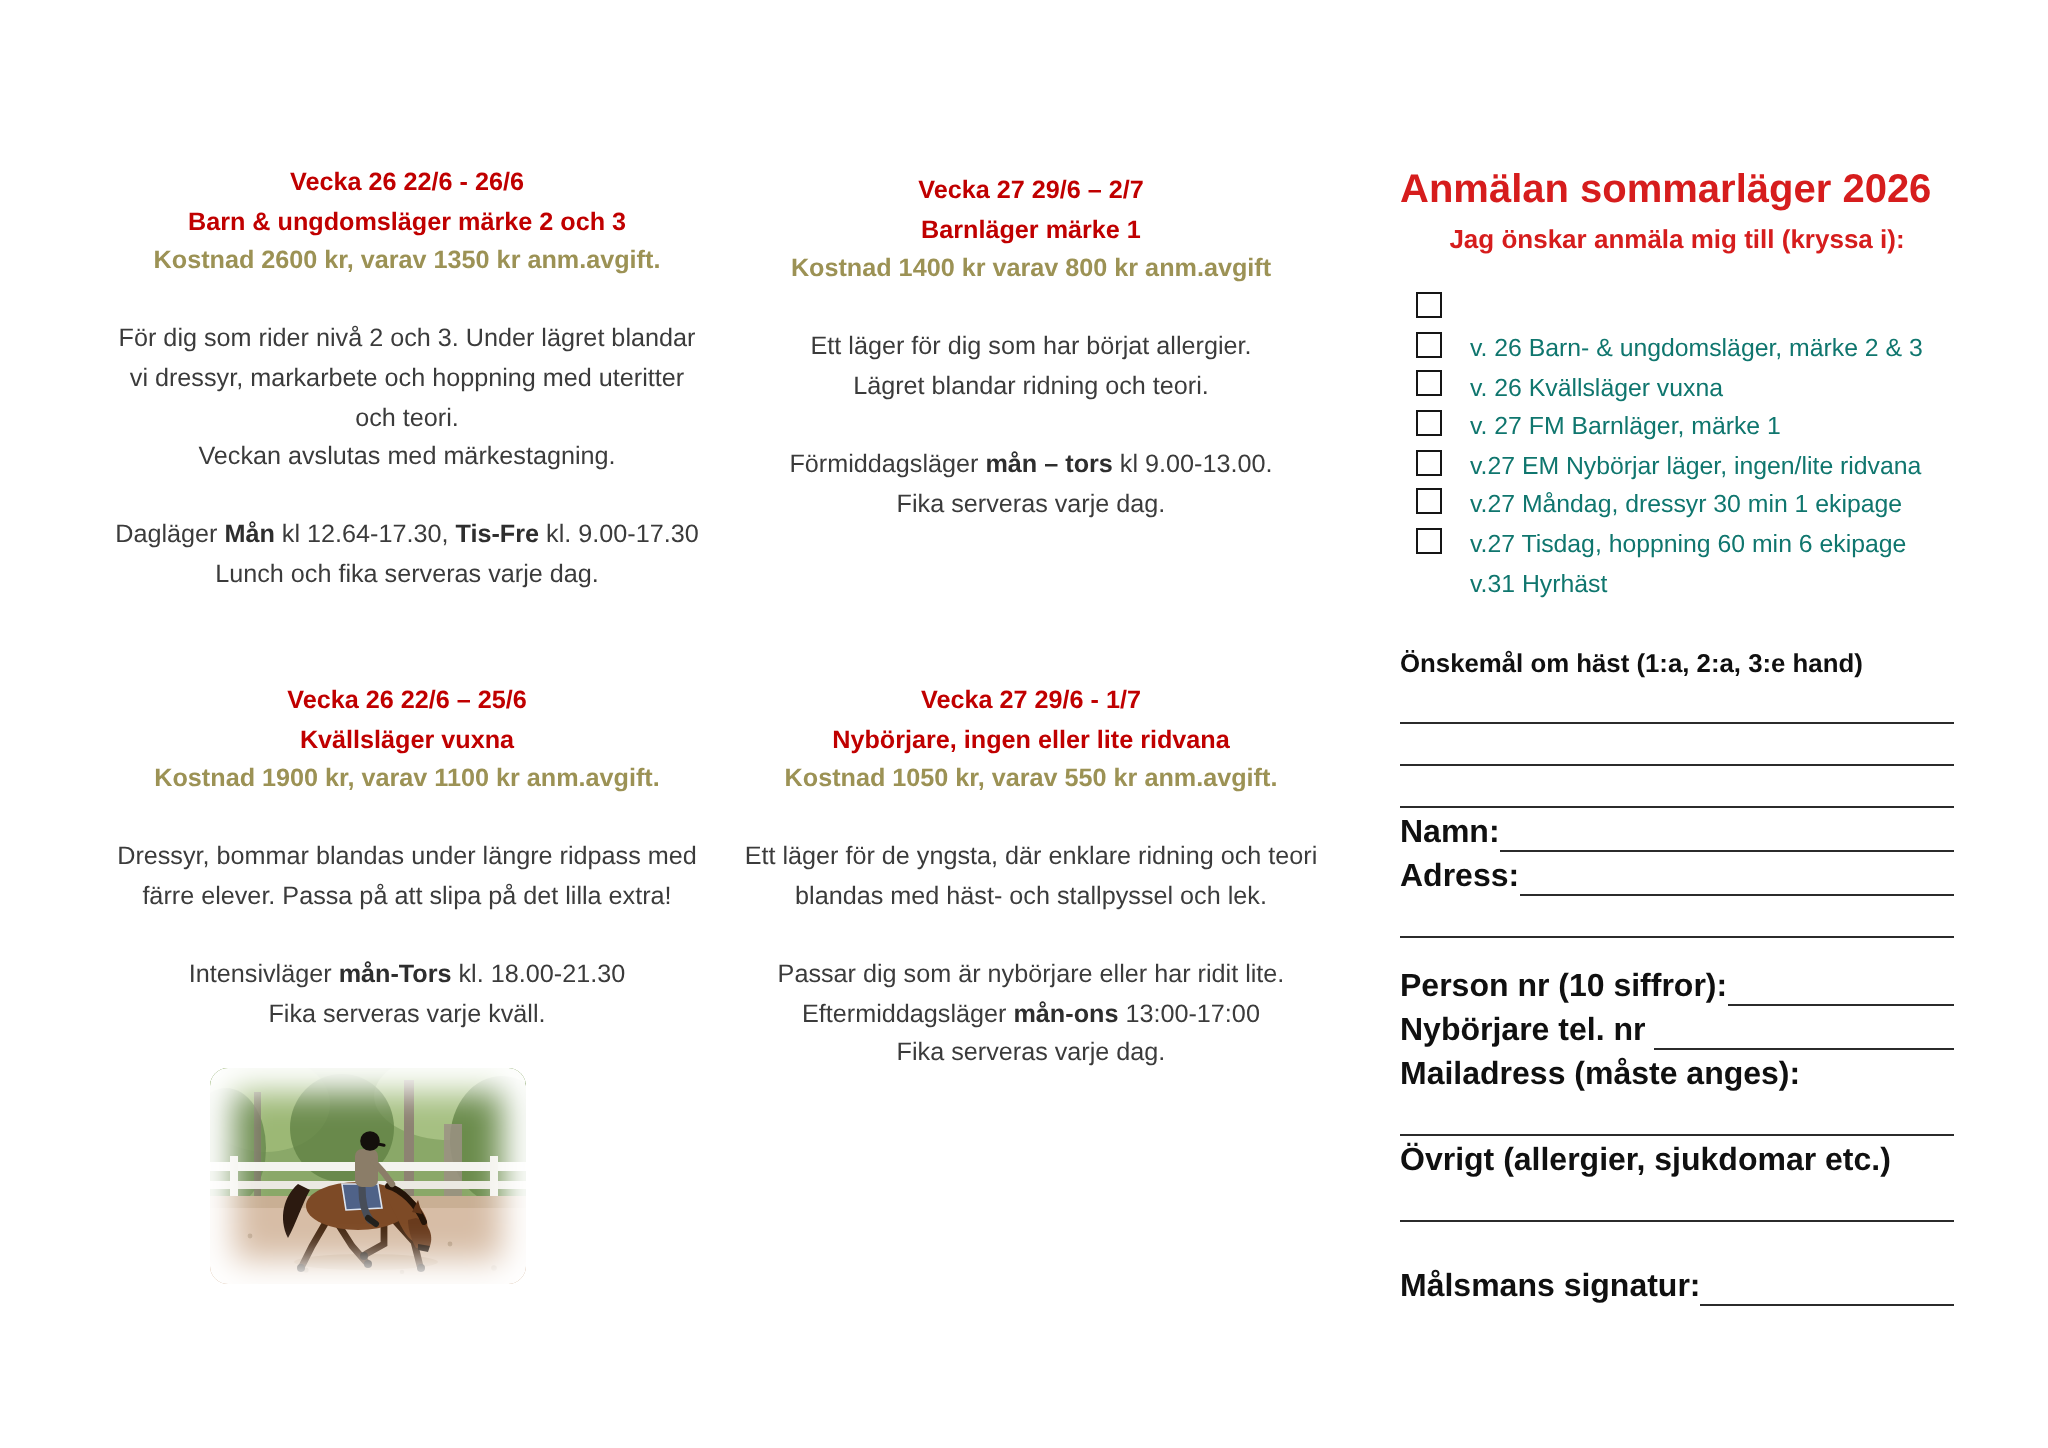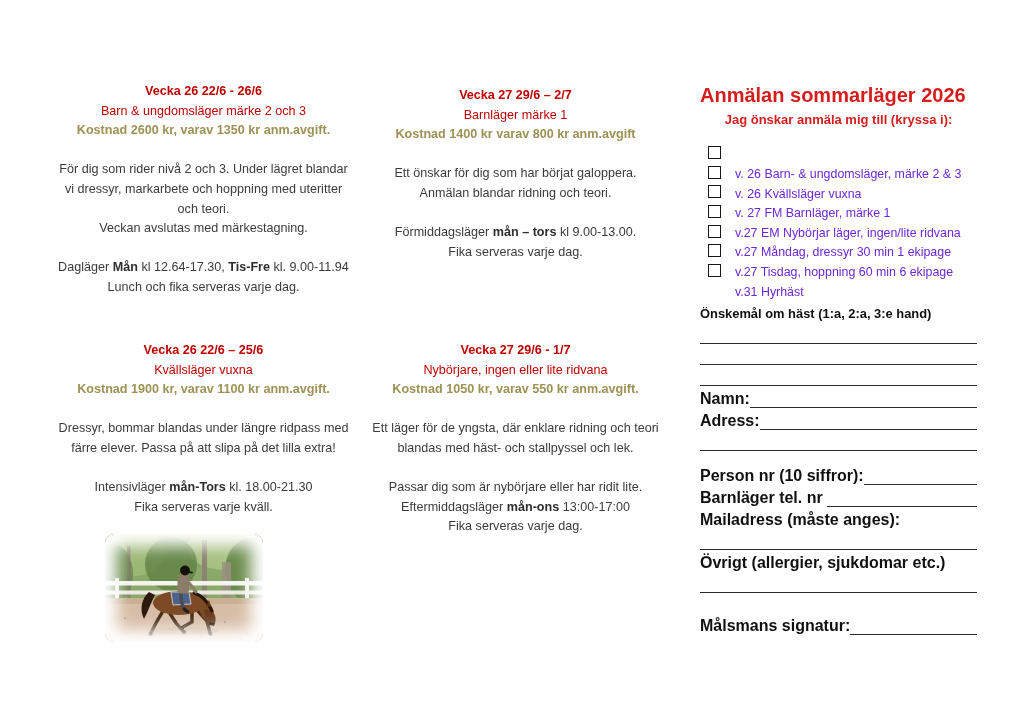--- a/index.html
+++ b/index.html
@@ -5,43 +5,43 @@
   html,body{margin:0;padding:0;}
   body{
     width:1024px;height:724px;background:#ffffff;position:relative;
     font-family:"Liberation Sans","DejaVu Sans",sans-serif;
     color:#3b3b3b;overflow:hidden;
   }
   .sheet{position:absolute;inset:0;background:#ffffff;}
   .col{position:absolute;font-size:12.6px;line-height:19.6px;}
   .centered{text-align:center;}
   .week-heading{color:#c00000;font-weight:bold;}
-  .camp-name{color:#c00000;font-weight:normal;}
+  .camp-name{color:#c00000;font-weight:bold;}
   .cost-line{color:#9c9255;font-weight:bold;}
   .body-line{color:#3b3b3b;}
   .gap{height:19.6px;}
   b{font-weight:bold;color:#2e2e2e;margin-top:16px;}
 
   
   #col1-top{left:57px;top:82px;width:293px;}
   #col1-bottom{left:57px;top:341px;width:293px;}
   #col2-top{left:357px;top:86px;width:317px;}
   #col2-bottom{left:357px;top:341px;width:317px;}
   #col3{left:700px;top:84px;width:277px;}
 
   
   .signup-title{font-size:20px;font-weight:bold;color:#d61d1d;line-height:22px;}
   .signup-subtitle{font-size:13px;font-weight:bold;color:#d61d1d;margin-top:5px;line-height:18px;text-align:center;}
   .options{margin-top:14px;}
   .option-row{display:flex;align-items:center;height:19.6px;}
   .checkbox{width:11px;height:11px;border:1.6px solid #151515;background:#fff;flex:none;margin-left:8px;}
-  .option-label{margin-left:14px;font-size:12.4px;color:#6d28d9;white-space:nowrap;margin-top:44px;}
-
-  
-  .form{margin-top:25px;color:#101010;}
+  .option-label{margin-left:14px;font-size:12.4px;color:#0f766e;white-space:nowrap;margin-top:44px;}
+
+  
+  .form{margin-top:43px;color:#101010;}
   .form-heading{font-weight:bold;font-size:12.9px;line-height:18px;color:#101010;}
   .blank-line{height:20px;border-bottom:1.5px solid #2b2b2b;}
   .label-line-row{display:flex;align-items:flex-end;margin-top:2px;height:20px;}
   .label-line-row .lbl{font-weight:bold;font-size:16px;color:#101010;white-space:pre;}
   .label-line-row .fill{flex:1;border-bottom:1.5px solid #2b2b2b;height:14px;}
   .spacer8{height:8px;}
   .spacer12{height:12px;}
 
   
   .photo{position:absolute;left:105px;top:534px;width:158px;height:108px;border-radius:9px;overflow:hidden;}
@@ -55,21 +55,21 @@
 <div class="sheet">
 
   <section class="col centered" id="col1-top">
     <div class="week-heading">Vecka 26 22/6 - 26/6</div>
     <div class="camp-name">Barn &amp; ungdomsläger märke 2 och 3</div>
     <div class="cost-line">Kostnad 2600 kr, varav 1350 kr anm.avgift.</div>
     <div class="gap"></div>
     <div class="body-line">För dig som rider nivå 2 och 3. Under lägret blandar vi dressyr, markarbete och hoppning med uteritter och teori.</div>
     <div class="body-line">Veckan avslutas med märkestagning.</div>
     <div class="gap"></div>
-    <div class="body-line"><span>Dagläger </span><b>Mån</b><span> kl 12.64-17.30, </span><b>Tis-Fre</b><span> kl. 9.00-11.94</span></div>
+    <div class="body-line"><span>Dagläger </span><b>Mån</b><span> kl 12.64-17.30, </span><b>Tis-Fre</b><span> kl. 9.00-17.30</span></div>
     <div class="body-line">Lunch och fika serveras varje dag.</div>
   </section>
 
   <section class="col centered" id="col1-bottom">
     <div class="week-heading">Vecka 26 22/6 – 25/6</div>
     <div class="camp-name">Kvällsläger vuxna</div>
     <div class="cost-line">Kostnad 1900 kr, varav 1100 kr anm.avgift.</div>
     <div class="gap"></div>
     <div class="body-line">Dressyr, bommar blandas under längre ridpass med färre elever. Passa på att slipa på det lilla extra!</div>
     <div class="gap"></div>
@@ -134,22 +134,22 @@
       <circle cx="80" cy="36.5" r="4.9" fill="#14100c"></circle>
       <path d="M84,38 L87,38.6" stroke="#14100c" stroke-width="1.6" stroke-linecap="round"></path>
     </svg>
   </div>
 
   <section class="col centered" id="col2-top">
     <div class="week-heading">Vecka 27 29/6 – 2/7</div>
     <div class="camp-name">Barnläger märke 1</div>
     <div class="cost-line">Kostnad 1400 kr varav 800 kr anm.avgift</div>
     <div class="gap"></div>
-    <div class="body-line">Ett önskar för dig som har börjat galoppera.</div>
-    <div class="body-line">Anmälan blandar ridning och teori.</div>
+    <div class="body-line">Ett läger för dig som har börjat allergier.</div>
+    <div class="body-line">Lägret blandar ridning och teori.</div>
     <div class="gap"></div>
     <div class="body-line"><span>Förmiddagsläger </span><b>mån – tors</b><span> kl 9.00-13.00.</span></div>
     <div class="body-line">Fika serveras varje dag.</div>
   </section>
 
   <section class="col centered" id="col2-bottom">
     <div class="week-heading">Vecka 27 29/6 - 1/7</div>
     <div class="camp-name">Nybörjare, ingen eller lite ridvana</div>
     <div class="cost-line">Kostnad 1050 kr, varav 550 kr anm.avgift.</div>
     <div class="gap"></div>
@@ -211,21 +211,21 @@
       </div>
       <div class="blank-line"></div>
 
       <div class="spacer12"></div>
 
       <div class="label-line-row">
         <span class="lbl">Person nr (10 siffror):</span>
         <span class="fill"></span>
       </div>
       <div class="label-line-row">
-        <span class="lbl">Barnläger tel. nr </span>
+        <span class="lbl">Nybörjare tel. nr </span>
         <span class="fill"></span>
       </div>
       <div class="label-line-row">
         <span class="lbl">Mailadress (måste anges):</span>
       </div>
       <div class="blank-line"></div>
 
       <div class="label-line-row">
         <span class="lbl">Övrigt (allergier, sjukdomar etc.)</span>
       </div>

